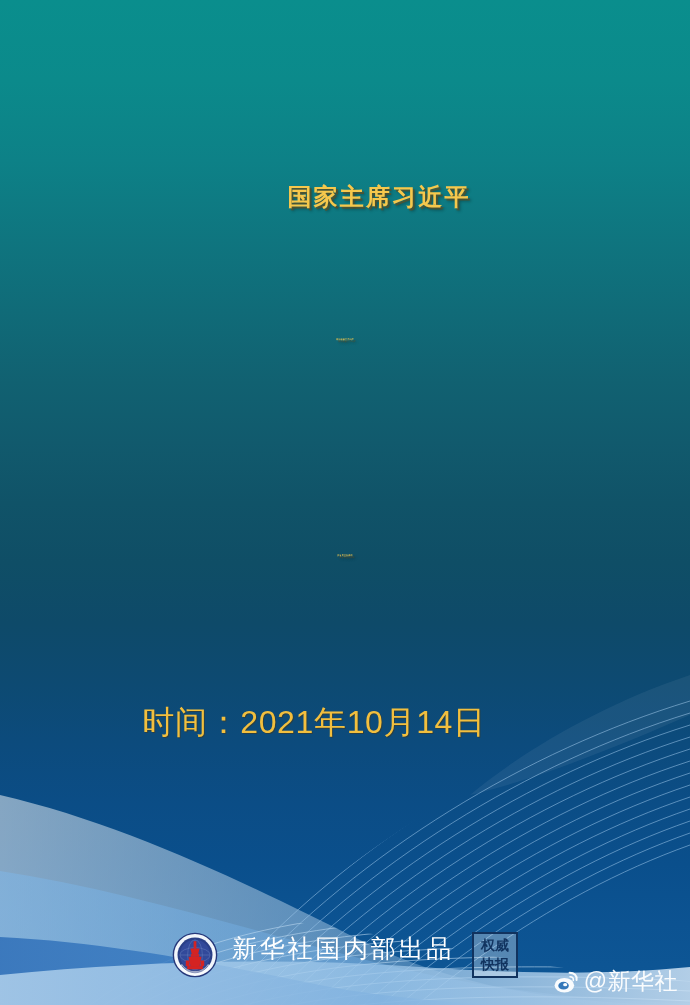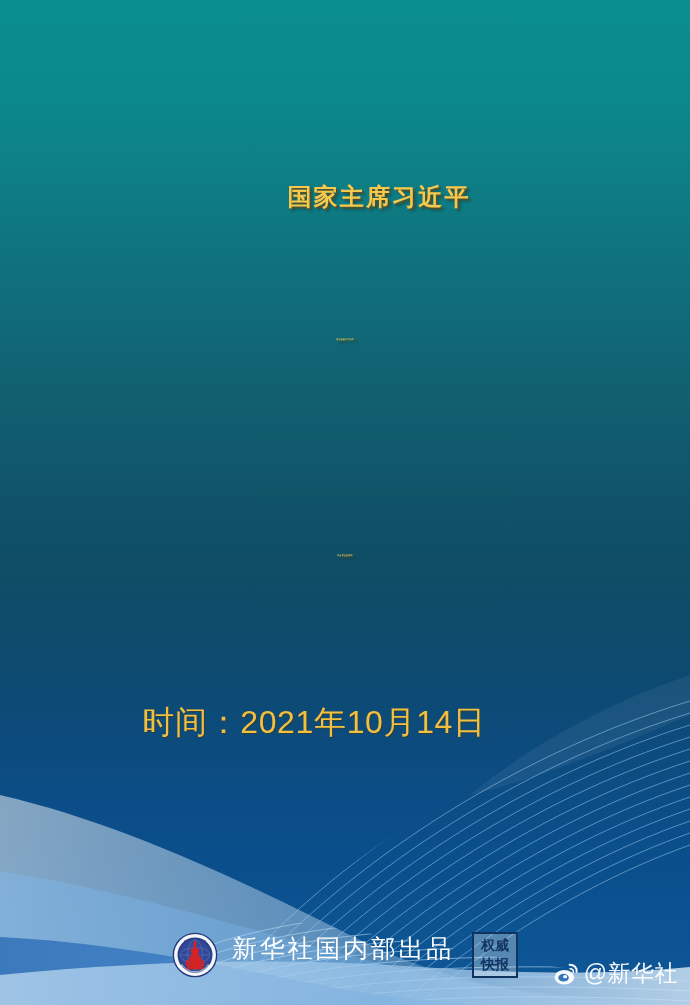--- a/index.html
+++ b/index.html
@@ -158,21 +158,21 @@
     line-height: 19px;
     font-weight: bold;
     letter-spacing: 0;
     font-family: "DejaVu Serif", "Liberation Serif", serif;
   }
 
   
   #weibo-mark {
     position: absolute;
     right: 12px;
-    bottom: 16px;
+    bottom: 8px;
     display: flex;
     align-items: center;
     opacity: 0.95;
   }
   #weibo-icon {
     width: 26px;
     height: 26px;
     margin-right: 5px;
     flex: 0 0 auto;
   }

